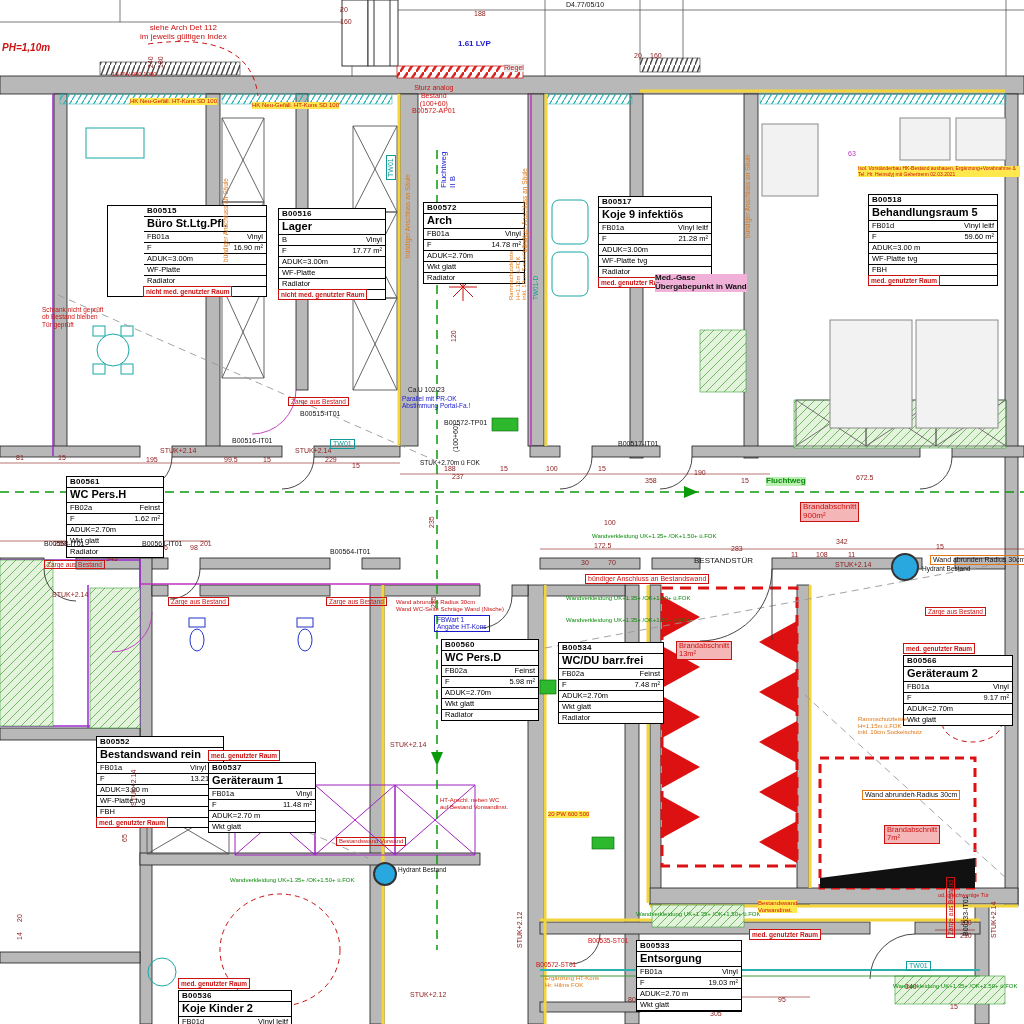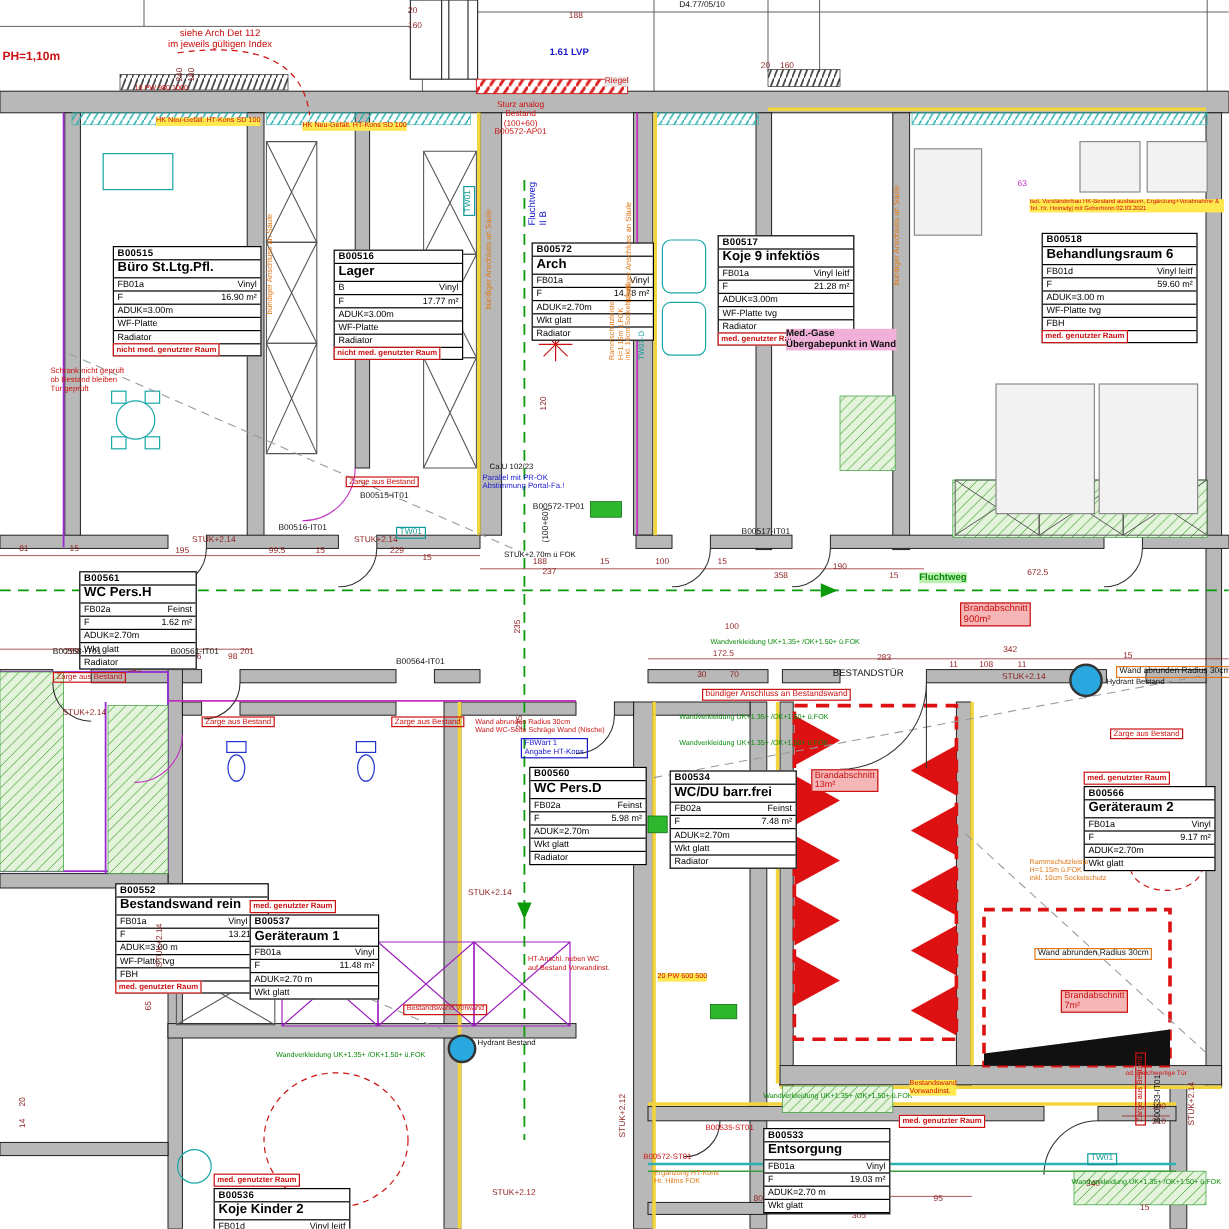--- a/index.html
+++ b/index.html
@@ -284,21 +284,21 @@
     <rect x="592" y="837" width="22" height="12"></rect>
   </g>
 
   <g fill="none">
     <line x1="540" y1="970" x2="980" y2="970" stroke="#2ab0b0" stroke-width="2"></line>
     <line x1="540" y1="976" x2="980" y2="976" stroke="#3aa03a" stroke-width="1.2"></line>
   </g>
 </svg>
 
 <div id="overlay">
-    <div class="room-box" style="left: 94px; top: 205px; width: 122px;">
+    <div class="room-box" style="left: 107px; top: 205px; width: 122px; padding-left: 36px;">
       <div class="room-id">B00515</div>
       <div class="room-name">Büro St.Ltg.Pfl.</div>
       <div class="room-row">
         <span>FB01a</span>
         <span>Vinyl</span>
       </div>
       <div class="room-row">
         <span>F</span>
         <span>16.90 m²</span>
       </div>
@@ -334,21 +334,21 @@
       <div class="room-row">
         <span>WF-Platte</span>
         <span></span>
       </div>
       <div class="room-row">
         <span>Radiator</span>
         <span></span>
       </div>
       <div class="room-note below">nicht med. genutzter Raum</div>
     </div>
-    <div class="room-box" style="left: 443px; top: 202px; width: 100px;">
+    <div class="room-box" style="left: 423px; top: 202px; width: 100px;">
       <div class="room-id">B00572</div>
       <div class="room-name">Arch</div>
       <div class="room-row">
         <span>FB01a</span>
         <span>Vinyl</span>
       </div>
       <div class="room-row">
         <span>F</span>
         <span>14.78 m²</span>
       </div>
@@ -385,21 +385,21 @@
         <span></span>
       </div>
       <div class="room-row">
         <span>Radiator</span>
         <span></span>
       </div>
       <div class="room-note below">med. genutzter Raum</div>
     </div>
     <div class="room-box" style="left: 868px; top: 194px; width: 128px;">
       <div class="room-id">B00518</div>
-      <div class="room-name">Behandlungsraum 6</div>
+      <div class="room-name">Behandlungsraum 5</div>
       <div class="room-row">
         <span>FB01d</span>
         <span>Vinyl leitf</span>
       </div>
       <div class="room-row">
         <span>F</span>
         <span>59.60 m²</span>
       </div>
       <div class="room-row">
         <span>ADUK=3.00 m</span>
@@ -579,21 +579,21 @@
       <div class="room-note above">med. genutzter Raum</div>
       <div class="room-id">B00536</div>
       <div class="room-name">Koje Kinder 2</div>
       <div class="room-row">
         <span>FB01d</span>
         <span>Vinyl leitf</span>
       </div>
     </div>
     <div class="anno" style="left: 140px; top: 24px; color: rgb(204, 17, 17); font-size: 8px; text-align: center;">siehe Arch Det  112
 im jeweils gültigen Index</div>
-    <div class="anno" style="left: 2px; top: 42px; color: rgb(204, 17, 17); font-size: 10px; font-weight: bold;">PH=1,10m</div>
+    <div class="anno" style="left: 2px; top: 42px; color: rgb(204, 17, 17); font-size: 10px; font-weight: bold; font-style: italic;">PH=1,10m</div>
     <div class="anno" style="left: 566px; top: 1px; color: rgb(17, 17, 17); font-size: 7px;">D4.77/05/10</div>
     <div class="anno" style="left: 458px; top: 40px; color: rgb(26, 26, 204); font-size: 8px; font-weight: bold;">1.61 LVP</div>
     <div class="anno" style="left: 504px; top: 64px; color: rgb(204, 17, 17); font-size: 7px; background: rgb(232, 232, 232);">Riegel</div>
     <div class="anno" style="left: 412px; top: 84px; color: rgb(204, 17, 17); font-size: 7px; text-align: center;">Sturz analog
 Bestand
 (100+60)
 B00572-AP01</div>
     <div class="anno rot" style="left: 440px; top: 188px; color: rgb(26, 26, 204); font-size: 8px;">Fluchtweg
 II B</div>
     <div class="anno rot" style="left: 222px; top: 262px; color: rgb(224, 120, 24); font-size: 6.5px;">bündiger Anschluss an Säule</div>

